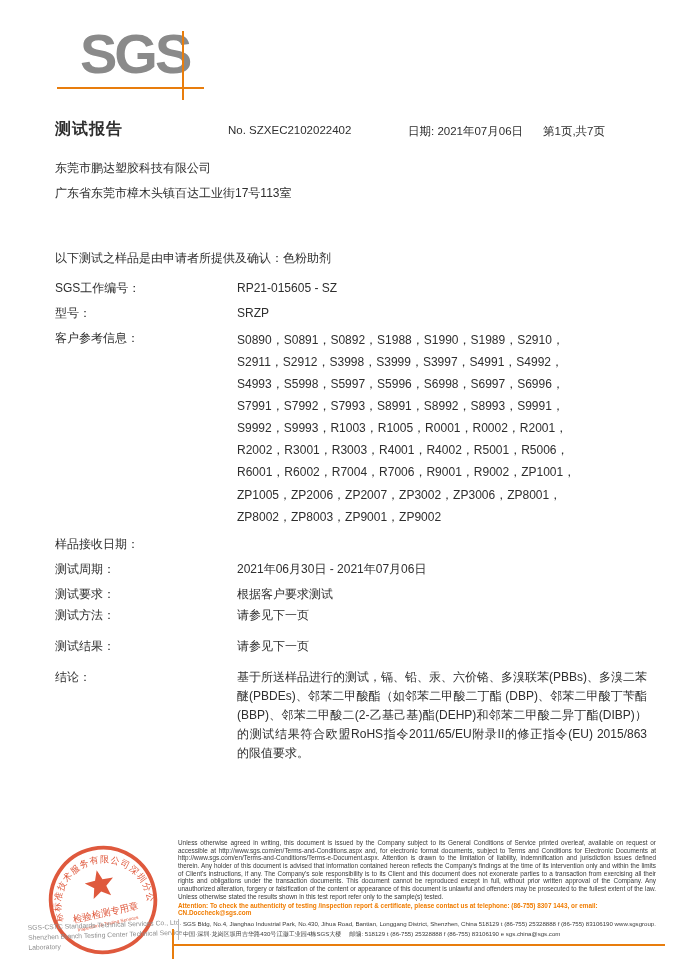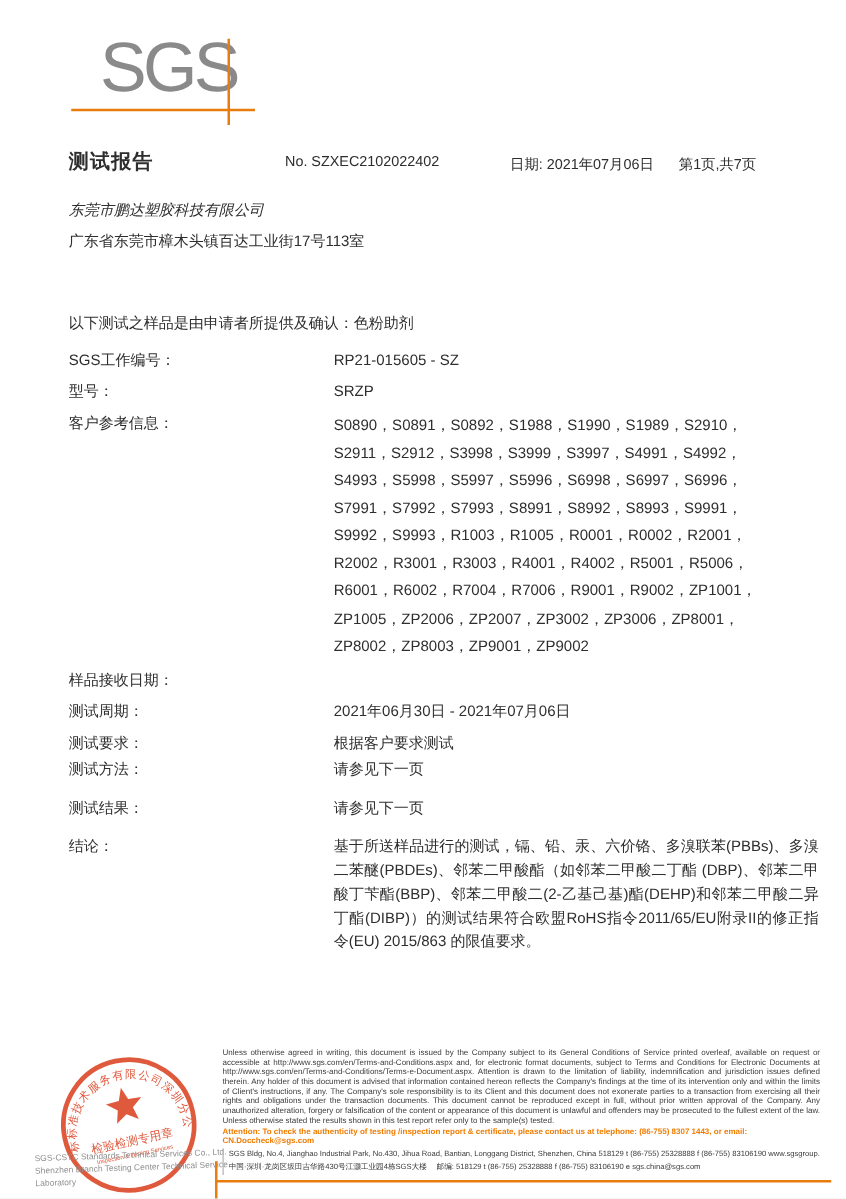--- a/index.html
+++ b/index.html
@@ -1,36 +1,36 @@
 <!DOCTYPE html>
 <html><head>
 <meta charset="utf-8">
 <style>
   html,body{margin:0;padding:0;background:#e9e9e9;}
   .page{
     position:relative;width:677px;height:959px;margin:0 auto;background:#ffffff;
     font-family:"Liberation Sans","DejaVu Sans",sans-serif;color:#2e2e2e;overflow:hidden;
   }
   
-  .logo-text{position:absolute;left:80px;top:26px;font-size:56px;font-weight:400;
+  .logo-text{position:absolute;left:80px;top:26px;font-size:56px;font-weight:700;
     color:#8a8a8a;letter-spacing:-3px;line-height:1;}
   .logo-underline{position:absolute;left:57px;top:87px;width:147px;height:2px;background:#e87d0d;}
   .logo-crossline{position:absolute;left:182px;top:31px;width:2px;height:69px;background:#e87d0d;}
   
   .rpt-title{position:absolute;left:55px;top:119px;font-size:16px;font-weight:700;letter-spacing:1px;}
   .rpt-no{position:absolute;left:228px;top:124px;font-size:11.5px;}
   .rpt-date{position:absolute;left:408px;top:124px;font-size:11.5px;}
   .rpt-page{position:absolute;left:543px;top:124px;font-size:11.5px;}
   
-  .appl-name{position:absolute;left:55px;top:160px;font-size:12px;font-style:italic;}
+  .appl-name{position:absolute;left:55px;top:160px;font-size:12px;}
   .appl-addr{position:absolute;left:55px;top:185px;font-size:12px;}
   
   .content{position:absolute;left:55px;top:249px;width:600px;font-size:12px;}
   .intro{margin-bottom:12px;line-height:1.5;}
-  .row{display:grid;grid-template-columns:182px 1fr;align-items:start;margin-bottom:7px;gap:30px;}
+  .row{display:grid;grid-template-columns:182px 1fr;align-items:start;margin-bottom:7px;}
   .row .label{line-height:1.5;}
   .row .value{line-height:1.5;white-space:pre-line;}
   .row.ref .value{line-height:1.84;}
   .row.tight{margin-bottom:3px;}
   .row.wide{margin-bottom:13px;}
   .row.concl{margin-top:8px;}
   .row.concl .value{max-width:410px;line-height:1.58;text-align:justify;}
   
   .stamp{position:absolute;left:46px;top:843px;width:114px;height:114px;
     transform:rotate(-12deg);opacity:.92;}

